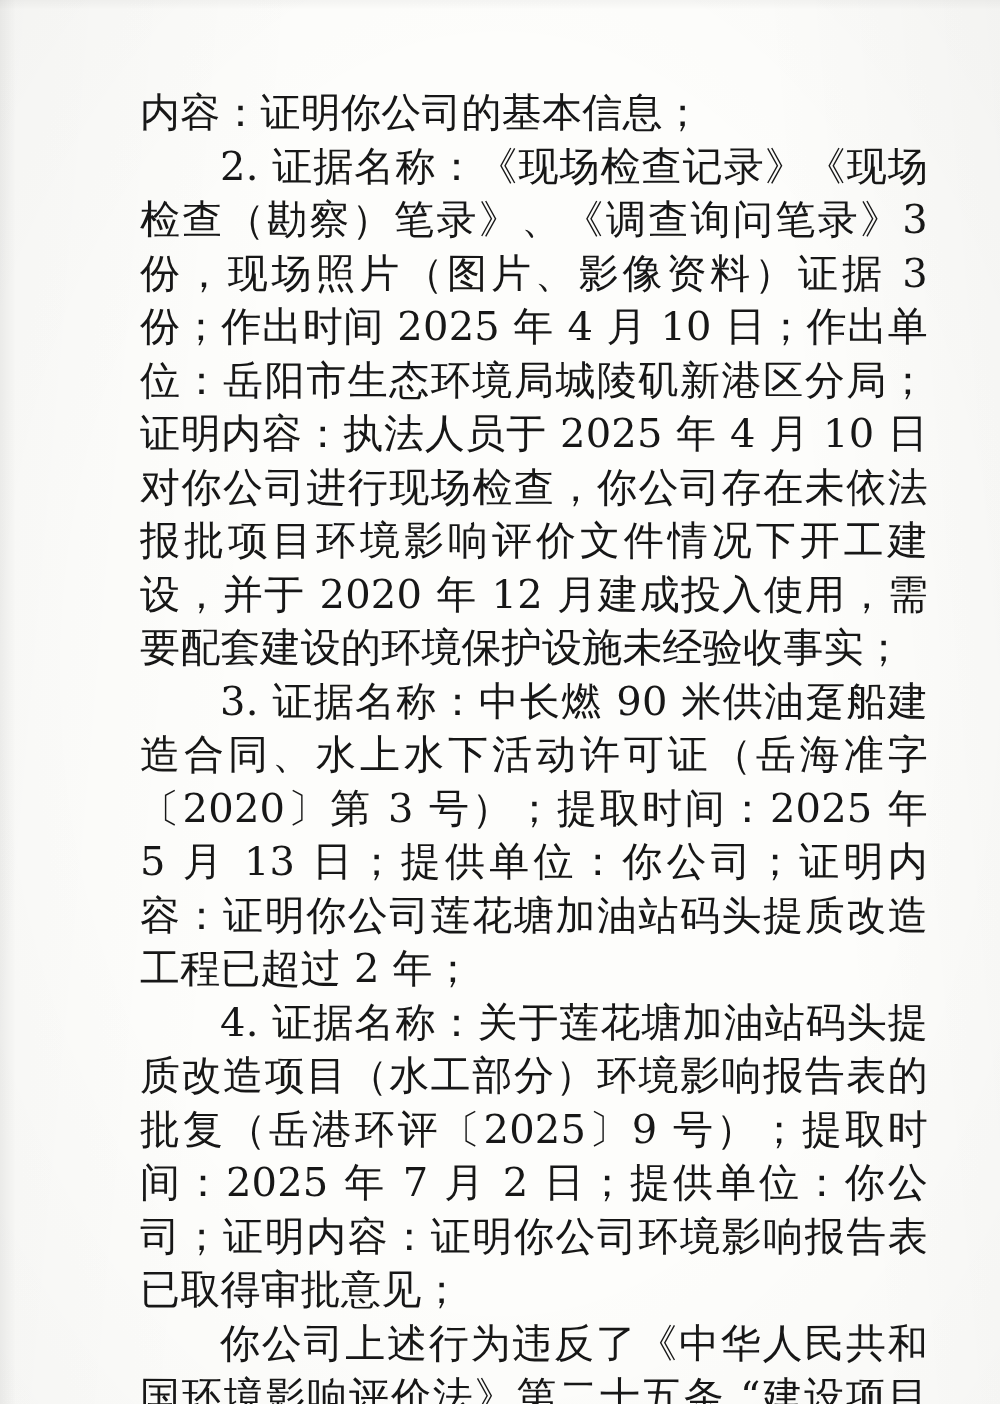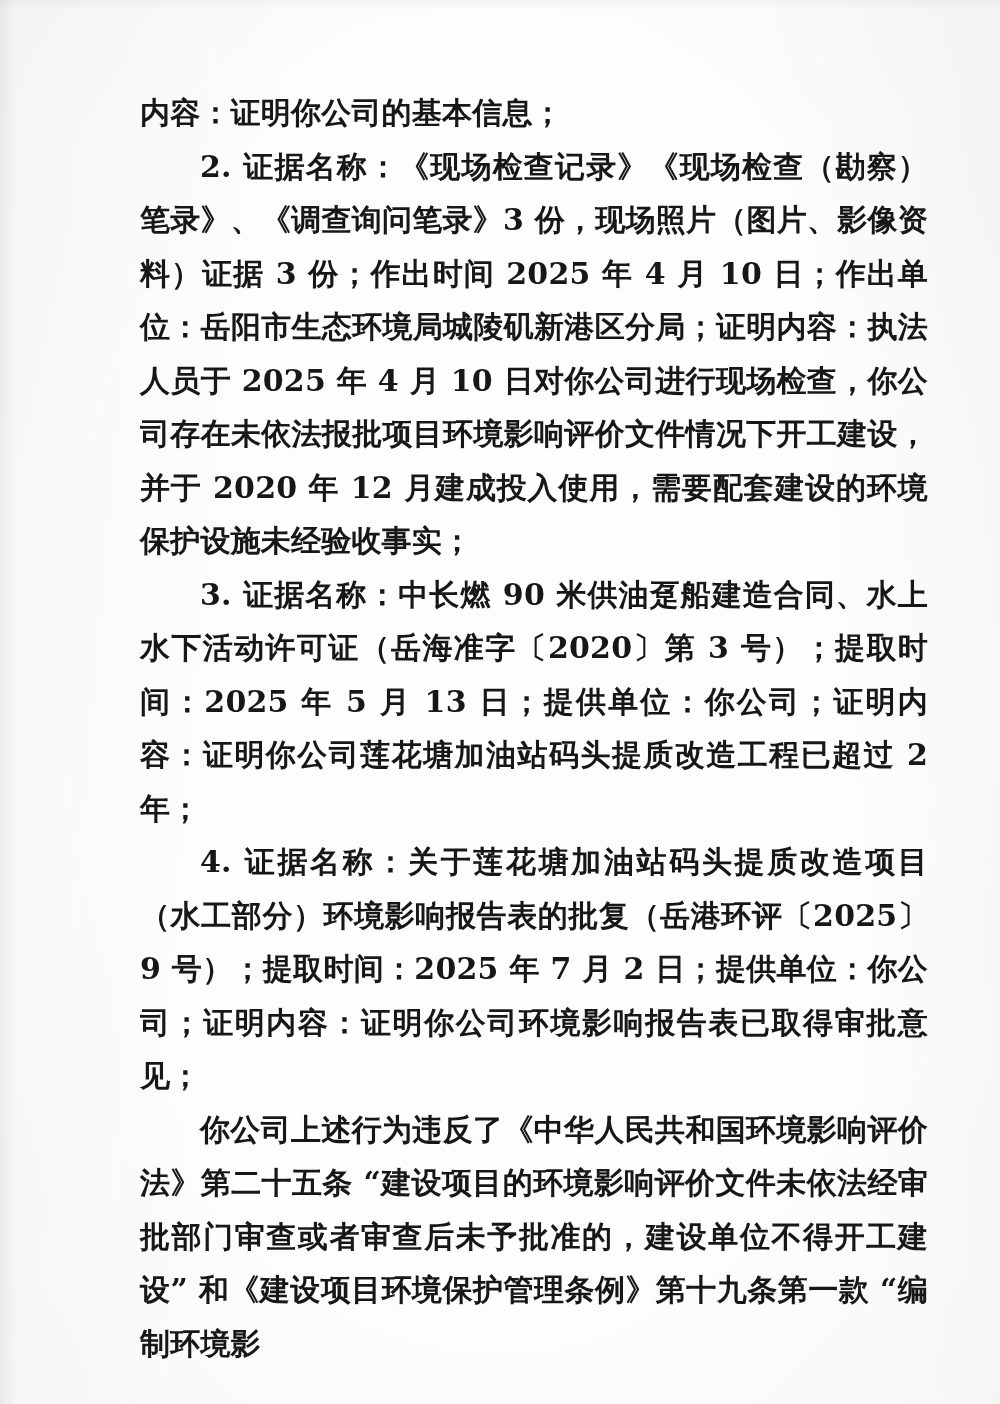--- a/index.html
+++ b/index.html
@@ -32,27 +32,27 @@
       linear-gradient(265deg, rgba(0,0,0,0.022) 0%, rgba(255,255,255,0) 22%),
       radial-gradient(ellipse at 50% 48%, rgba(255,255,255,0) 58%, rgba(0,0,0,0.02) 100%);
     pointer-events: none;
   }
   .doc-body {
     position: relative;
     z-index: 2;
   }
   p.para {
     margin: 0;
-    font-size: 30px;
+    font-size: 40px;
     line-height: 53.5px;
     letter-spacing: 0.2px;
     text-align: justify;
     text-justify: inter-ideograph;
     color: #171717;
-    font-weight: 700;
+    font-weight: 400;
   }
   p.indent {
     text-indent: 2em;
   }
   
   .edge-left {
     position: absolute;
     top: 0;
     left: 0;
     width: 16px;

